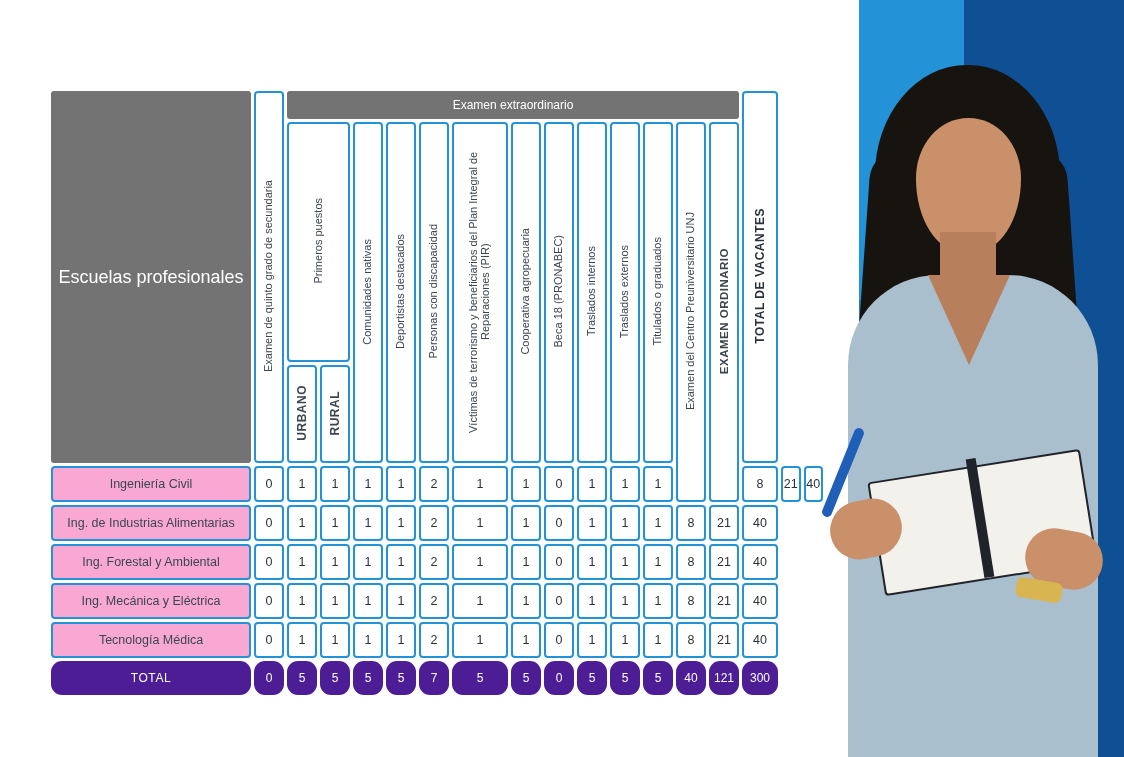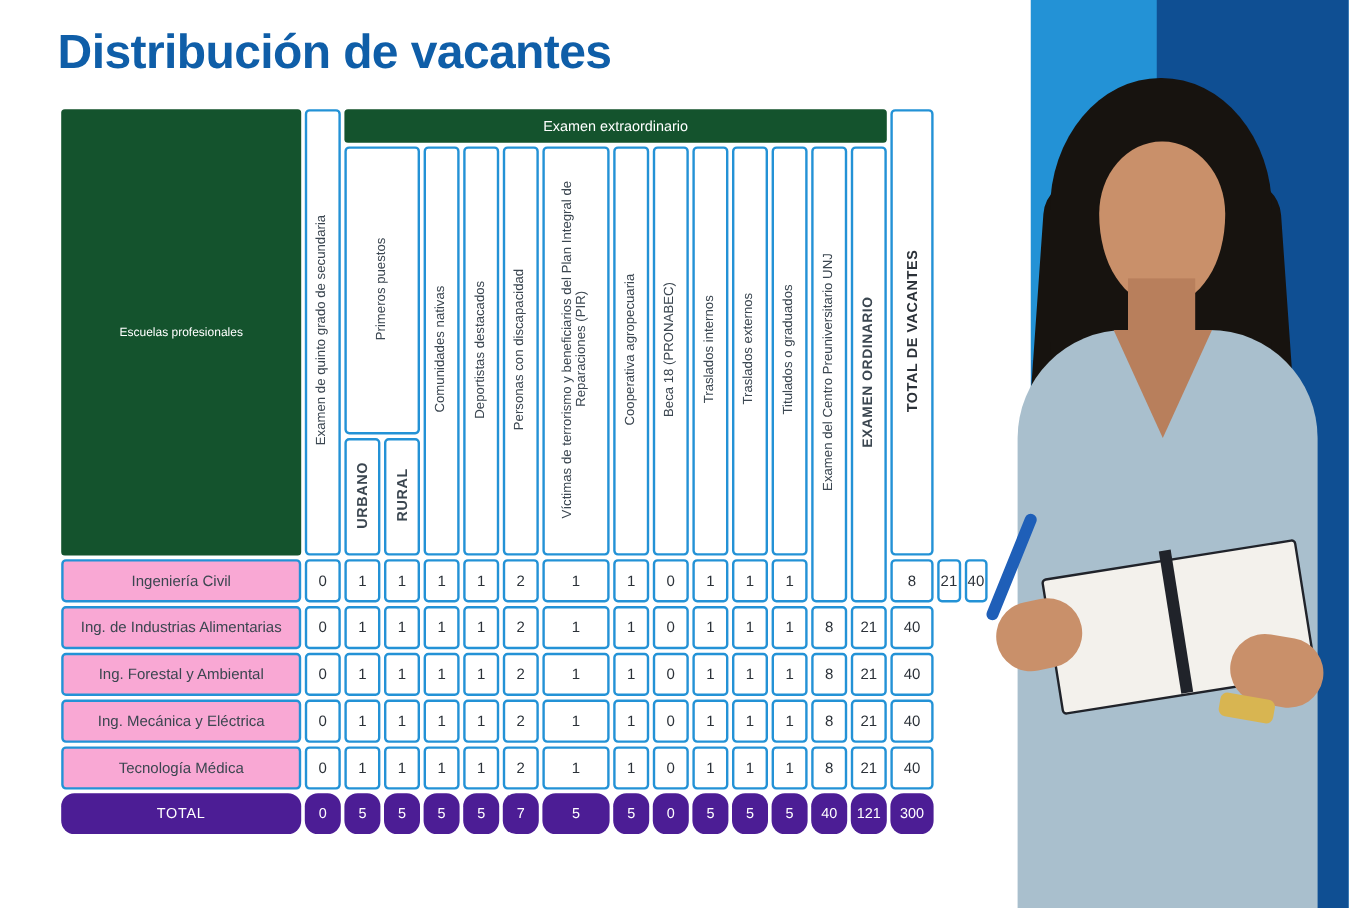--- a/index.html
+++ b/index.html
@@ -165,21 +165,21 @@
     table-layout: fixed;
     width: 778px;
   }
   table.vac td, table.vac th {
     padding: 0;
     vertical-align: middle;
     text-align: center;
     font-weight: normal;
   }
   .hdr-blue {
-    background: #14532d;
+    background: #737373;
     color: #ffffff;
     font-weight: bold;
     font-size: 12px;
     border-radius: 3px;
   }
   .hdr-white {
     background: #ffffff;
     color: #3b4650;
     border: 2px solid #2392d6;
     border-radius: 4px;
@@ -222,21 +222,21 @@
   .total-row td {
     background: #4c1d95;
     color: #ffffff;
     font-weight: bold;
     font-size: 12px;
     height: 34px;
     border-radius: 11px;
   }
   .total-label { font-size: 13px; letter-spacing: 0.6px; }
   .escuelas-head {
-    font-size: 10px;
+    font-size: 18px;
     font-weight: bold;
     color: #ffffff;
   }
 </style>
 </head>
 <body>
 
 <div id="page">
 
   <div class="right-panel">
@@ -253,21 +253,20 @@
     <div class="person-body"></div>
     <div class="person-vneck"></div>
     <div class="person-book"></div>
     <div class="person-book-spine"></div>
     <div class="person-pen"></div>
     <div class="person-hand"></div>
     <div class="person-hand2"></div>
     <div class="person-watch"></div>
   </div>
 
-  <div class="title">Distribución de vacantes</div>
 
   <div class="table-wrap">
     <table class="vac">
       <colgroup>
         <col style="width:200px">
         <col style="width:30px">
         <col style="width:30px">
         <col style="width:30px">
         <col style="width:30px">
         <col style="width:30px">

